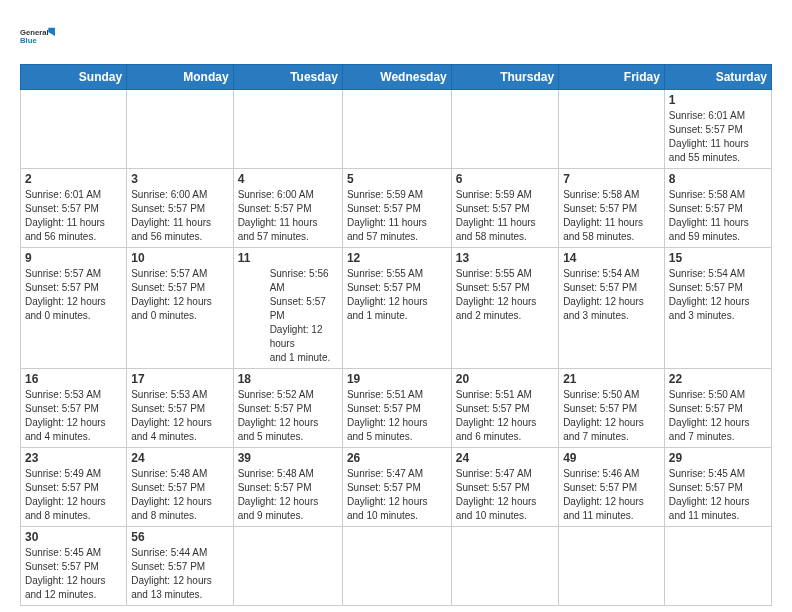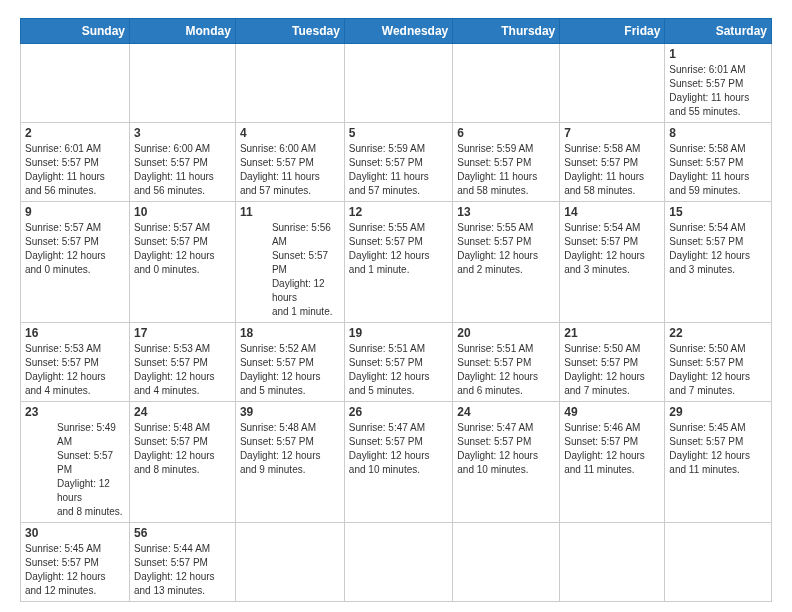--- a/index.html
+++ b/index.html
@@ -81,20 +81,34 @@
     }
     .empty-cell {
       background: #f9f9f9;
     }
     tbody tr td:first-child { }
   </style>
 </head>
 <body>
 
 <div class="page">
+  <div class="header">
+    <div class="logo">
+      <svg class="logo-icon" viewBox="0 0 70 36" xmlns="http://www.w3.org/2000/svg" width="70" height="36">
+          <polygon points="55,2 68,2 68,18 55,10" fill="#1a7bbf"></polygon>
+          <text x="0" y="16" font-size="15" font-weight="bold" fill="#333" font-family="Arial">General</text>
+          <text x="0" y="32" font-size="15" font-weight="bold" fill="#1a7bbf" font-family="Arial">Blue</text>
+        </svg>
+
+    </div>
+    <div class="title-block">
+      <div class="month-title"></div>
+      <div class="subtitle"></div>
+    </div>
+  </div>
 
   <table class="calendar">
     <thead>
       <tr>
       <th>Sunday</th>
           <th>Monday</th>
           <th>Tuesday</th>
           <th>Wednesday</th>
           <th>Thursday</th>
           <th>Friday</th>
@@ -266,21 +280,21 @@
             <span class="day-num">22</span>
             <div class="day-info" style="white-space: pre-line;">Sunrise: 5:50 AM
 Sunset: 5:57 PM
 Daylight: 12 hours
 and 7 minutes.</div>
           </td>
         </tr>
         <tr>
           <td>
             <span class="day-num">23</span>
-            <div class="day-info" style="white-space: pre-line; margin-left: 32px;">Sunrise: 5:49 AM
+            <div class="day-info" style="white-space: pre-line;">Sunrise: 5:49 AM
 Sunset: 5:57 PM
 Daylight: 12 hours
 and 8 minutes.</div>
           </td>
           <td>
             <span class="day-num">24</span>
             <div class="day-info" style="white-space: pre-line;">Sunrise: 5:48 AM
 Sunset: 5:57 PM
 Daylight: 12 hours
 and 8 minutes.</div>

